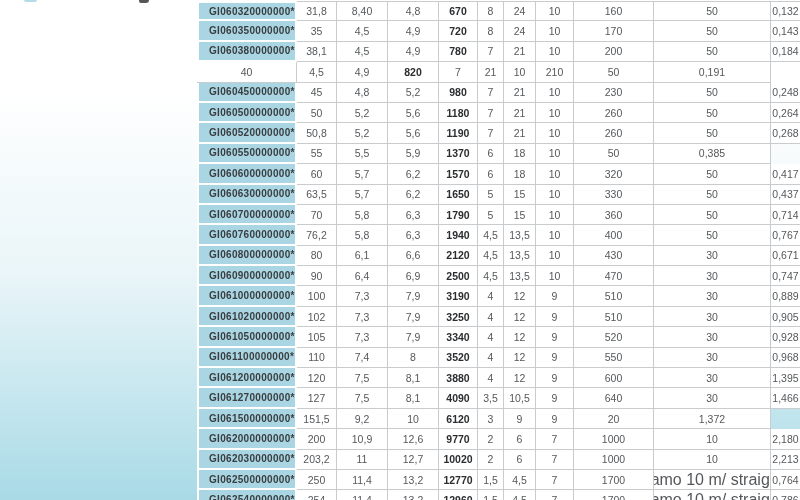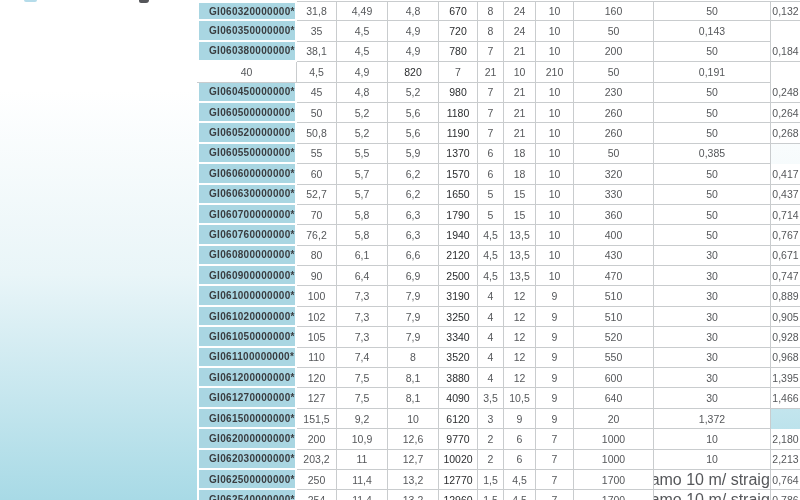--- a/index.html
+++ b/index.html
@@ -44,57 +44,58 @@
     font-weight: bold;
     font-size: 10px;
     letter-spacing: 0.3px;
     justify-content: flex-start;
     padding-left: 10px;
     border-left: 2px solid #ffffff;
     border-right: 2px solid #ffffff;
     border-bottom: 2px solid #ffffff;
   }
   .cell.boldcol {
-    font-weight: normal;
+    font-weight: bold;
     color: #2b2d2f;
     text-align: right;
   }
   .cell.longtext { font-size: 16px; }
   .row:first-child .cell { border-top: 1px solid #c9ccce; }
   .row:first-child .cell.code { border-top: 2px solid #ffffff; }
 </style>
 </head>
 <body>
 
 <div class="page">
   <div class="frag-a"></div>
   <div class="frag-b"></div>
   <div class="table">
       <div class="row">
         <div class="cell code">GI060320000000*</div>
         <div class="cell">31,8</div>
-        <div class="cell">4,49</div>
+        <div class="cell">8,40</div>
         <div class="cell">4,8</div>
         <div class="cell boldcol">670</div>
         <div class="cell">8</div>
         <div class="cell">24</div>
         <div class="cell">10</div>
         <div class="cell">160</div>
         <div class="cell">50</div>
         <div class="cell">0,132</div>
       </div>
       <div class="row">
         <div class="cell code">GI060350000000*</div>
         <div class="cell">35</div>
         <div class="cell">4,5</div>
         <div class="cell">4,9</div>
         <div class="cell boldcol">720</div>
         <div class="cell">8</div>
         <div class="cell">24</div>
         <div class="cell">10</div>
+        <div class="cell">170</div>
         <div class="cell">50</div>
         <div class="cell">0,143</div>
       </div>
       <div class="row">
         <div class="cell code">GI060380000000*</div>
         <div class="cell">38,1</div>
         <div class="cell">4,5</div>
         <div class="cell">4,9</div>
         <div class="cell boldcol">780</div>
         <div class="cell">7</div>
@@ -175,21 +176,21 @@
         <div class="cell boldcol">1570</div>
         <div class="cell">6</div>
         <div class="cell">18</div>
         <div class="cell">10</div>
         <div class="cell">320</div>
         <div class="cell">50</div>
         <div class="cell">0,417</div>
       </div>
       <div class="row">
         <div class="cell code">GI060630000000*</div>
-        <div class="cell">52,7</div>
+        <div class="cell">63,5</div>
         <div class="cell">5,7</div>
         <div class="cell">6,2</div>
         <div class="cell boldcol">1650</div>
         <div class="cell">5</div>
         <div class="cell">15</div>
         <div class="cell">10</div>
         <div class="cell">330</div>
         <div class="cell">50</div>
         <div class="cell">0,437</div>
       </div>

